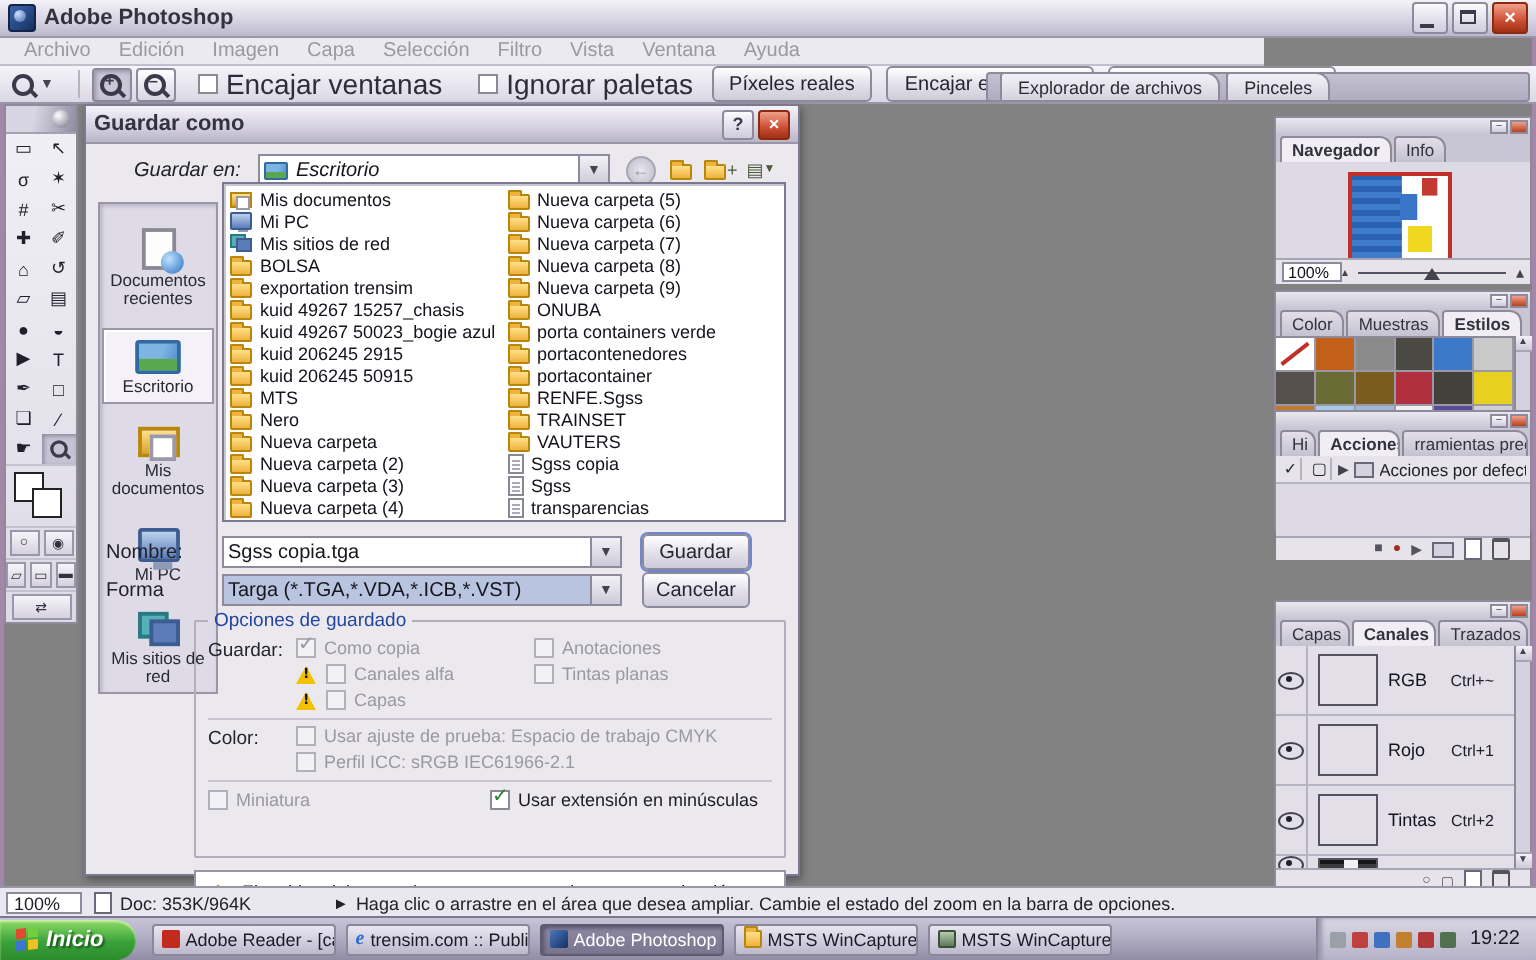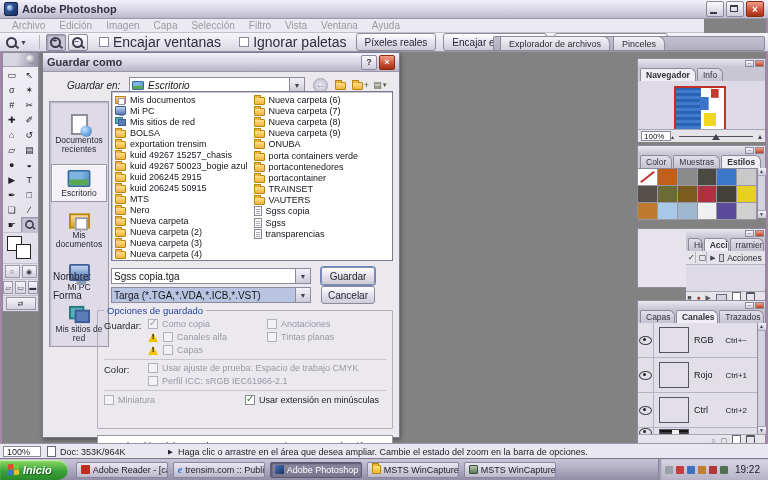--- a/index.html
+++ b/index.html
@@ -11,21 +11,21 @@
   .appicon{width:12px;height:12px;background:linear-gradient(135deg,#3b66b0,#16305e);border:1px solid #122547;border-radius:2px;margin-right:4px;position:relative;}
   .appicon::after{content:"";position:absolute;left:2px;top:2px;width:6px;height:6px;border-radius:50%;background:radial-gradient(circle at 30% 30%,#cfe0ff,#3b66b0);}
   .apptitle{font-size:11px;font-weight:bold;color:#33323e;}
   .wbtns{margin-left:auto;display:flex;gap:2px;}
   .wb{width:16px;height:14px;border:1px solid #8e8a9c;border-radius:2px;background:linear-gradient(#fbfafd,#cfccdc);display:flex;align-items:center;justify-content:center;font-size:10px;color:#3c3a48;position:relative;}
   .wb.min i{position:absolute;left:3px;bottom:2px;width:7px;height:2px;background:#3c3a48;}
   .wb.max i{position:absolute;left:3px;top:3px;width:8px;height:7px;border:1px solid #3c3a48;border-top-width:2px;box-sizing:border-box;}
   .wb.close{background:linear-gradient(#f0a089,#cc4e33 60%,#a03014);color:#fff;font-weight:bold;border-color:#8c2a10;}
 
   
-  .menubar{position:absolute;left:0;top:19px;width:704px;height:14px;background:#eceaf1;border-bottom:1px solid #c2bfcd;display:flex;align-items:center;padding-left:6px;box-sizing:border-box;gap:2px;}
+  .menubar{position:absolute;left:0;top:19px;width:632px;height:14px;background:#eceaf1;border-bottom:1px solid #c2bfcd;display:flex;align-items:center;padding-left:6px;box-sizing:border-box;gap:2px;}
   .menuitem{font-size:10px;color:#9a98a2;padding:0 6px;}
 
   
   .optionsbar{position:absolute;left:0;top:33px;width:768px;height:19px;background:linear-gradient(#f6f4fa,#dbd8e5);border-bottom:1px solid #9a96a8;display:flex;align-items:center;padding:0 6px;box-sizing:border-box;}
   .magi{display:inline-block;position:relative;width:7px;height:7px;border:2px solid #3a3a4a;border-radius:50%;}
   .magi::after{content:"";position:absolute;width:4px;height:2px;background:#3a3a4a;transform:rotate(45deg);right:-4px;bottom:-2px;}
   .magi .pm{position:absolute;left:0px;top:-3px;font-size:8px;font-weight:bold;color:#3a3a4a;}
   .ob-dd{font-size:7px;color:#44424e;margin:0 6px 0 3px;}
   .ob-sep{width:1px;height:14px;background:#b6b2c2;margin:0 6px;}
   .ob-zbtn{width:18px;height:15px;border:1px solid #8e8a9c;border-radius:2px;background:linear-gradient(#fff,#d8d5e2);display:flex;align-items:center;justify-content:center;margin-right:2px;}
@@ -502,20 +502,24 @@
             <span>Nueva carpeta (3)</span>
           </span>
 
           <span class="fitem">
             <span data-icon="folder-icon"></span>
             <span>Nueva carpeta (4)</span>
           </span>
         </div>
       <div class="fcol">
 
+          <span class="fitem">
+            <span data-icon="folder-icon"></span>
+            <span>Nueva carpeta (5)</span>
+          </span>
 
           <span class="fitem">
             <span data-icon="folder-icon"></span>
             <span>Nueva carpeta (6)</span>
           </span>
 
           <span class="fitem">
             <span data-icon="folder-icon"></span>
             <span>Nueva carpeta (7)</span>
           </span>
@@ -543,20 +547,24 @@
           <span class="fitem">
             <span data-icon="folder-icon"></span>
             <span>portacontenedores</span>
           </span>
 
           <span class="fitem">
             <span data-icon="folder-icon"></span>
             <span>portacontainer</span>
           </span>
 
+          <span class="fitem">
+            <span data-icon="folder-icon"></span>
+            <span>RENFE.Sgss</span>
+          </span>
 
           <span class="fitem">
             <span data-icon="folder-icon"></span>
             <span>TRAINSET</span>
           </span>
 
           <span class="fitem">
             <span data-icon="folder-icon"></span>
             <span>VAUTERS</span>
           </span>
@@ -725,21 +733,21 @@
             <span class="sw" style="background: rgb(90, 74, 154);"></span>
             <span class="sw" style="background: rgb(208, 208, 208);"></span>
           </div>
         <div class="vscroll">
           <span class="sarr">▲</span>
           <span class="sarr b">▼</span>
         </div>
       </div>
     </div>
 
-    <div class="panel" style="top:170px;height:60px;padding-left:48px;">
+    <div class="panel" style="top:147px;height:60px;">
       <div class="pbar">
         <span class="pb">–</span>
         <span class="pb close"></span>
       </div>
       <div class="ptabs">
 
       <span class="ptab">Hi</span>
           <span class="ptab act">Acciones</span>
           <span class="ptab">rramientas preest</span>
         </div>
@@ -792,21 +800,21 @@
               <span class="chthumb" data-icon="gray-channel-thumbnail"></span>
               <span class="chname">Rojo</span>
               <span class="chkey">Ctrl+1</span>
             </div>
 
             <div class="chrow">
               <span class="cheye">
                 <span class="eye"></span>
               </span>
               <span class="chthumb" data-icon="gray-channel-thumbnail"></span>
-              <span class="chname">Ctrl</span>
+              <span class="chname">Tintas</span>
               <span class="chkey">Ctrl+2</span>
             </div>
           </div>
         <div class="chpartial" style="margin-right:8px;">
           <span class="cheye">
               <span class="eye"></span>
             </span>
           <span class="chthumb graythumb" style="height:8px;margin-top:1px;"></span>
         </div>
         <div class="vscroll" style="bottom:12px;">

